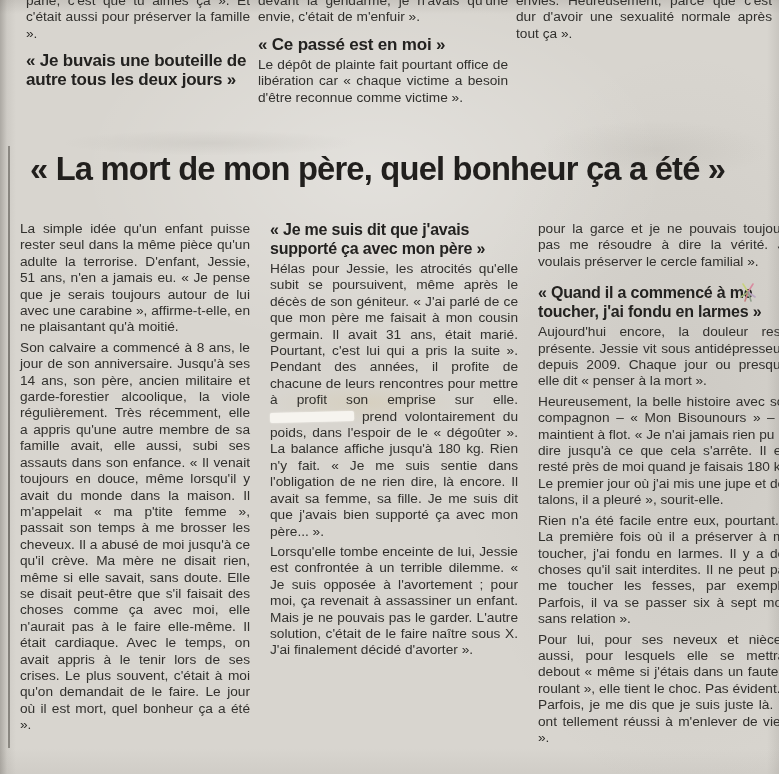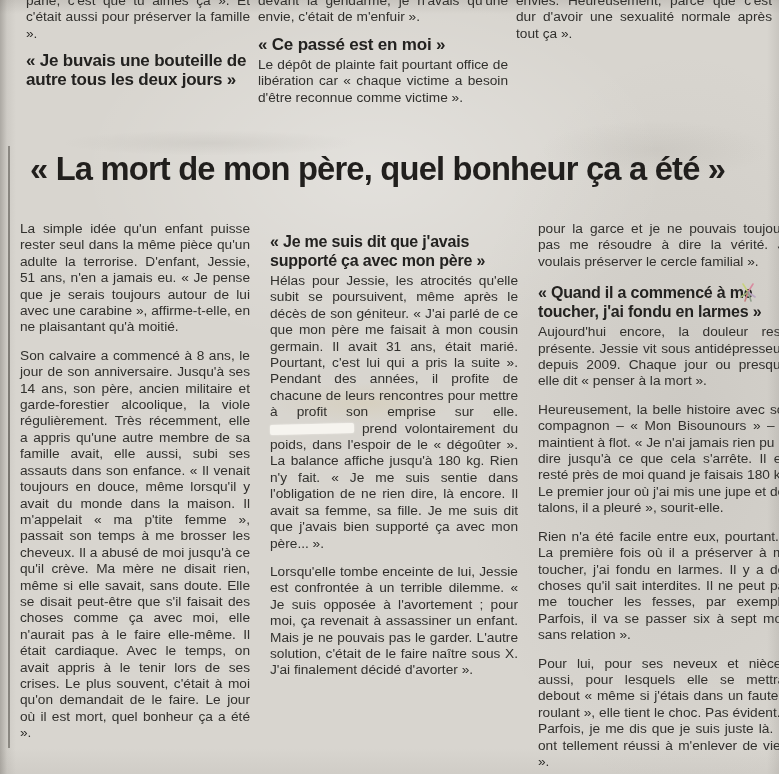--- a/index.html
+++ b/index.html
@@ -43,21 +43,21 @@
     font-weight:bold;font-size:33px;line-height:40px;
     letter-spacing:-0.8px;color:#211f1d;white-space:nowrap;
     transform:scaleX(0.99);transform-origin:left center;
   }
 
   .article-grid{
     position:absolute;top:221px;left:20px;width:752px;
     display:grid;grid-template-columns:230px 248px 254px;column-gap:20px;
   }
   .article-grid .subhead{font-size:16px;line-height:18.5px;}
-  .article-grid .col > p + p{margin-top:12px;}
+  .article-grid .col > p + p{margin-top:4px;}
   .gap-sm{height:12px;}
 
   .redaction{
     display:inline-block;width:84px;height:10px;
     background:#f6f4ef;border-radius:2px;
     box-shadow:0 0 2px rgba(246,244,239,0.9);
     transform:rotate(-1.5deg) translateY(1px);
   }
 
   .reg-mark{position:absolute;left:738px;top:281px;width:20px;height:22px;}
@@ -90,21 +90,21 @@
   </div>
 
   <div class="headline">« La mort de mon père, quel bonheur ça a été »</div>
 
   <div class="article-grid">
     <div class="col">
       <p>La simple idée qu'un enfant puisse rester seul dans la même pièce qu'un adulte la terrorise. D'enfant, Jessie, 51 ans, n'en a jamais eu. « Je pense que je serais toujours autour de lui avec une carabine », affirme-t-elle, en ne plaisantant qu'à moitié.</p>
       <p>Son calvaire a commencé à 8 ans, le jour de son anniversaire. Jusqu'à ses 14 ans, son père, ancien militaire et garde-forestier alcoolique, la viole régulièrement. Très récemment, elle a appris qu'une autre membre de sa famille avait, elle aussi, subi ses assauts dans son enfance. « Il venait toujours en douce, même lorsqu'il y avait du monde dans la maison. Il m'appelait « ma p'tite femme », passait son temps à me brosser les cheveux. Il a abusé de moi jusqu'à ce qu'il crève. Ma mère ne disait rien, même si elle savait, sans doute. Elle se disait peut-être que s'il faisait des choses comme ça avec moi, elle n'aurait pas à le faire elle-même. Il était cardiaque. Avec le temps, on avait appris à le tenir lors de ses crises. Le plus souvent, c'était à moi qu'on demandait de le faire. Le jour où il est mort, quel bonheur ça a été ».</p>
     </div>
     <div class="col">
-      <div class="subhead" style="margin-top:12px;">« Je me suis dit que j'avais supporté ça avec mon père »</div>
+      <div class="subhead" style="margin-top:0;">« Je me suis dit que j'avais supporté ça avec mon père »</div>
       <p><span>Hélas pour Jessie, les atrocités qu'elle subit se poursuivent, même après le décès de son géniteur. « J'ai parlé de ce que mon père me faisait à mon cousin germain. Il avait 31 ans, était marié. Pourtant, c'est lui qui a pris la suite ». Pendant des années, il profite de chacune de leurs rencontres pour mettre à profit son emprise sur elle.</span> <span class="redaction"></span> <span>prend volontairement du poids, dans l'espoir de le « dégoûter ». La balance affiche jusqu'à 180 kg. Rien n'y fait. « Je me suis sentie dans l'obligation de ne rien dire, là encore. Il avait sa femme, sa fille. Je me suis dit que j'avais bien supporté ça avec mon père... ».</span></p>
       <p>Lorsqu'elle tombe enceinte de lui, Jessie est confrontée à un terrible dilemme. « Je suis opposée à l'avortement ; pour moi, ça revenait à assassiner un enfant. Mais je ne pouvais pas le garder. L'autre solution, c'était de le faire naître sous X. J'ai finalement décidé d'avorter ».</p>
     </div>
     <div class="col">
       <p>pour la garce et je ne pouvais toujours pas me résoudre à dire la vérité. Je voulais préserver le cercle familial ».</p>
       <div class="subhead" style="margin-top:14px;">« Quand il a commencé à me toucher, j'ai fondu en larmes »</div>
       <p>Aujourd'hui encore, la douleur reste présente. Jessie vit sous antidépresseurs depuis 2009. Chaque jour ou presque, elle dit « penser à la mort ».</p>
       <p>Heureusement, la belle histoire avec son compagnon – « Mon Bisounours » – la maintient à flot. « Je n'ai jamais rien pu lui dire jusqu'à ce que cela s'arrête. Il est resté près de moi quand je faisais 180 kg. Le premier jour où j'ai mis une jupe et des talons, il a pleuré », sourit-elle.</p>
       <p>Rien n'a été facile entre eux, pourtant. « La première fois où il a préserver à me toucher, j'ai fondu en larmes. Il y a des choses qu'il sait interdites. Il ne peut pas me toucher les fesses, par exemple. Parfois, il va se passer six à sept mois sans relation ».</p>
       <p>Pour lui, pour ses neveux et nièces, aussi, pour lesquels elle se mettrait debout « même si j'étais dans un fauteuil roulant », elle tient le choc. Pas évident. « Parfois, je me dis que je suis juste là. Ils ont tellement réussi à m'enlever de vie... ».</p>

